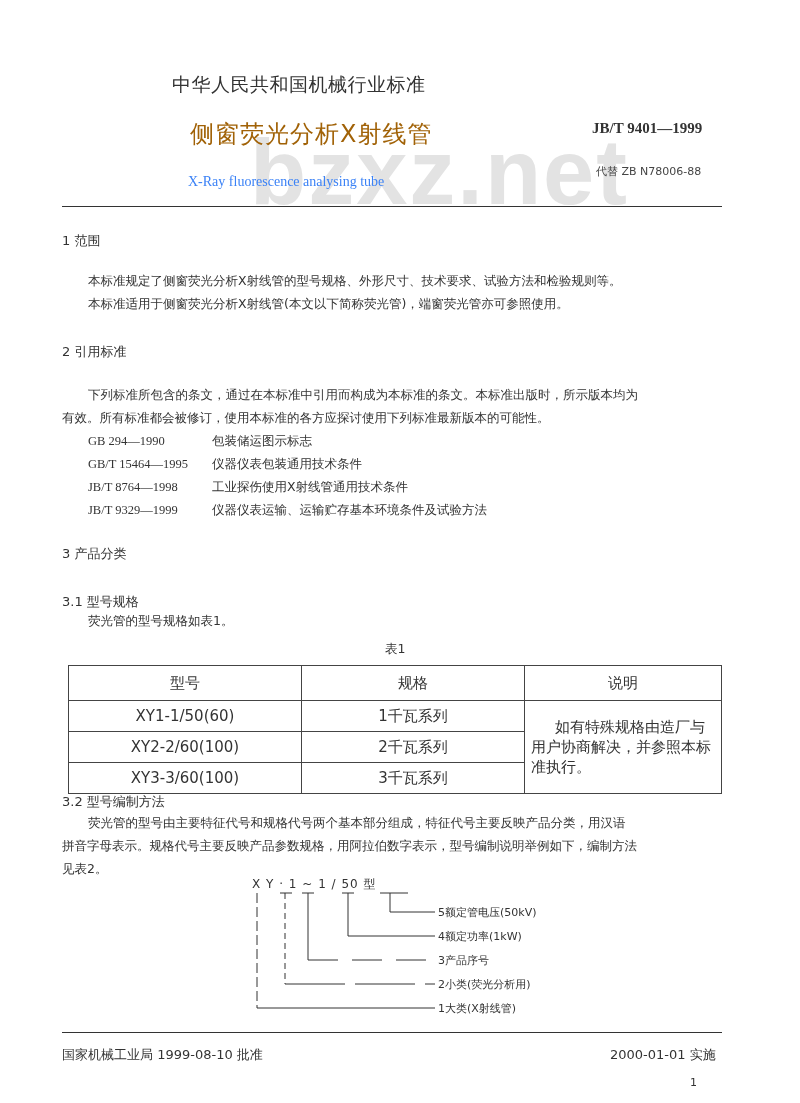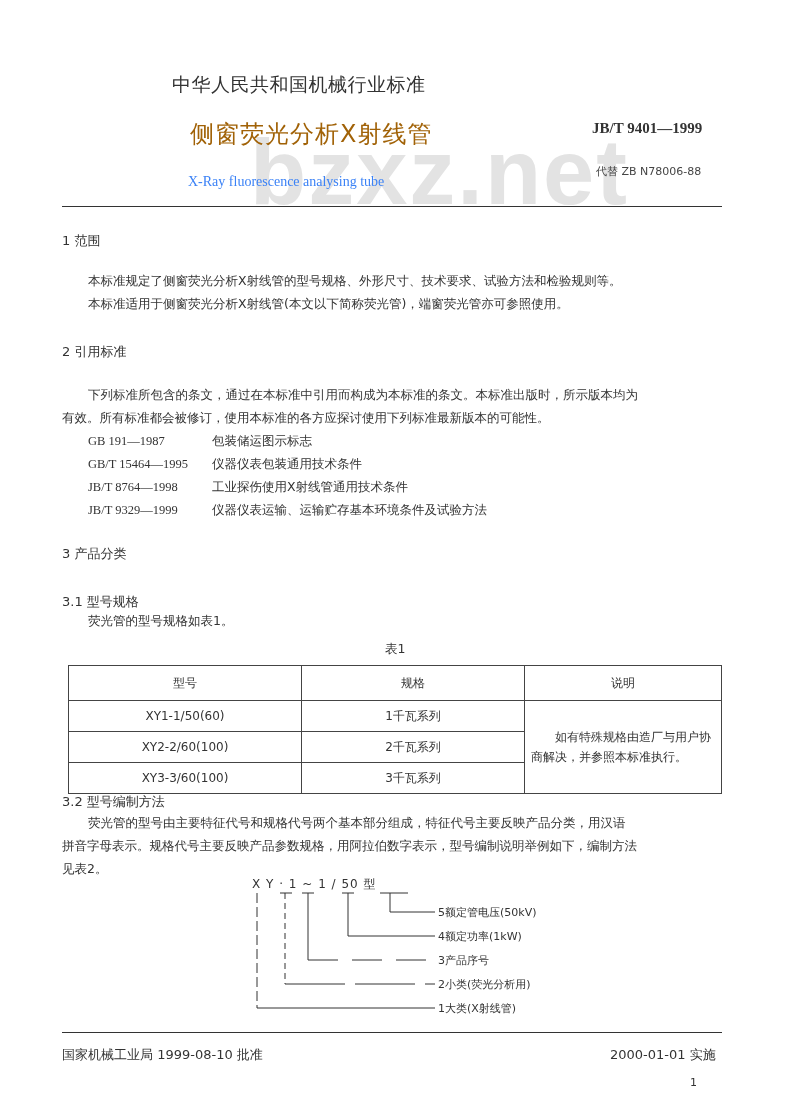--- a/index.html
+++ b/index.html
@@ -12,21 +12,21 @@
   .stdno { left: 592px; top: 120px; font-size: 15px; font-family: "Liberation Serif", serif; color: #333; font-weight: bold; }
   .replace { left: 596px; top: 150px; font-size: 11px; color: #444; margin-top: 14px; }
   .watermark { left: 250px; top: 120px; font-size: 92px; font-weight: bold; color: #e3e3e3;
                font-family: "Liberation Sans", sans-serif; letter-spacing: 2px; z-index: 0; }
   .rule { left: 62px; width: 660px; height: 1px; background: #333; }
   .h { font-size: 13px; color: #333; }
   .p { font-size: 12.5px; color: #333; line-height: 22px; }
   .ref { font-size: 12.5px; color: #333; line-height: 22px; }
   .ref .code { display: inline-block; min-width: 120px; font-family: "Liberation Serif", serif; }
   table.t1 { position: absolute; left: 68px; top: 665px; width: 654px; border-collapse: collapse;
-             font-size: 12px; color: #333; }
+             font-size: 15px; color: #333; }
   table.t1 td, table.t1 th { border: 1px solid #444; text-align: center; height: 28px; font-weight: normal; }
   table.t1 th { height: 32px; }
   table.t1 td.note { text-align: left; padding: 4px 6px; line-height: 20px; text-indent: 24px; }
   .diagram { left: 240px; top: 876px; width: 330px; height: 140px; }
   .dlabel { position: absolute; font-size: 11px; color: #333; white-space: nowrap; }
   .footer-l { left: 62px; top: 1046px; font-size: 13px; color: #333; }
   .footer-r { left: 610px; top: 1046px; font-size: 13px; color: #333; }
   .pageno { left: 690px; top: 1076px; font-size: 11px; color: #333; }
 </style>
 </head>
@@ -43,21 +43,21 @@
 
 <div class="abs h" style="left:62px; top:232px;">1  范围</div>
 <div class="abs p" style="left:88px; top:270px;">本标准规定了侧窗荧光分析X射线管的型号规格、外形尺寸、技术要求、试验方法和检验规则等。</div>
 <div class="abs p" style="left:88px; top:293px;">本标准适用于侧窗荧光分析X射线管(本文以下简称荧光管)，端窗荧光管亦可参照使用。</div>
 
 <div class="abs h" style="left:62px; top:343px;">2  引用标准</div>
 <div class="abs p" style="left:88px; top:384px;">下列标准所包含的条文，通过在本标准中引用而构成为本标准的条文。本标准出版时，所示版本均为</div>
 <div class="abs p" style="left:62px; top:407px;">有效。所有标准都会被修订，使用本标准的各方应探讨使用下列标准最新版本的可能性。</div>
 
 <div class="abs ref" style="left:88px; top:430px;">
-  <span class="code">GB 191—1987</span>
+  <span class="code">GB 294—1990</span>
   <span>包装储运图示标志</span>
 </div>
 <div class="abs ref" style="left:88px; top:453px;">
   <span class="code">GB/T 15464—1995</span>
   <span>仪器仪表包装通用技术条件</span>
 </div>
 <div class="abs ref" style="left:88px; top:476px;">
   <span class="code">JB/T 8764—1998</span>
   <span>工业探伤使用X射线管通用技术条件</span>
 </div>

